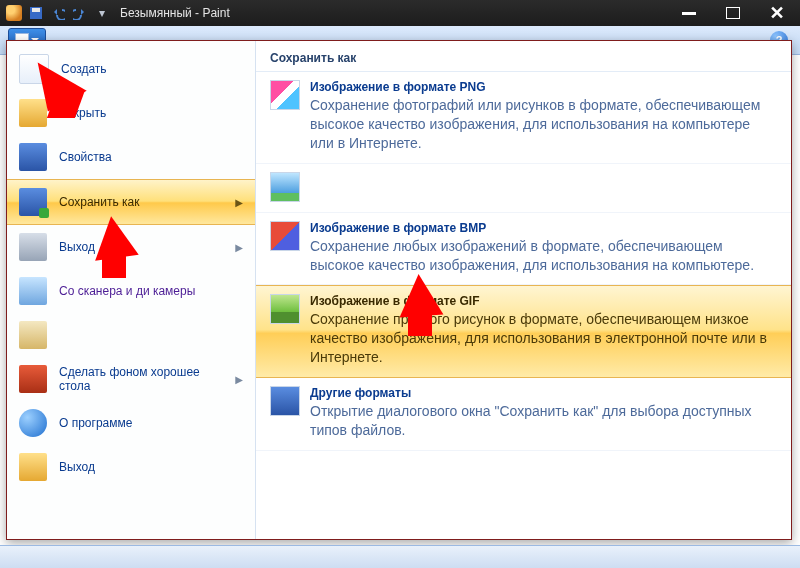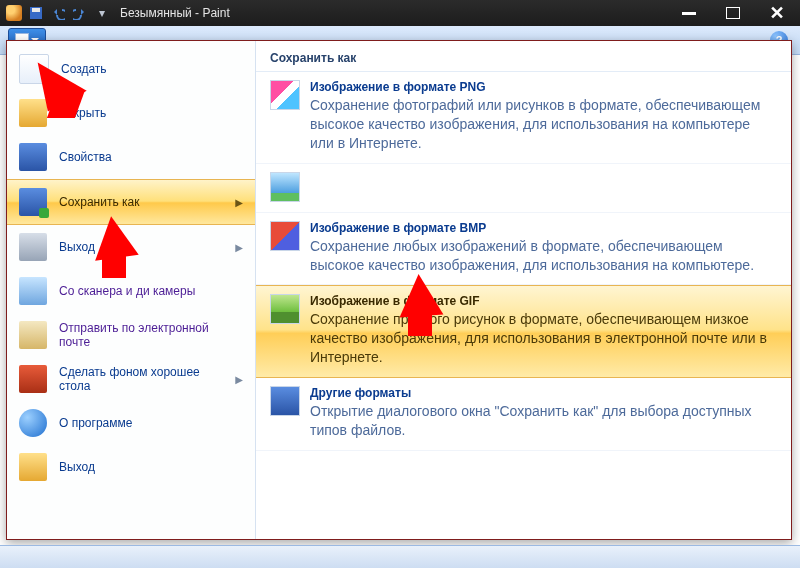--- a/index.html
+++ b/index.html
@@ -142,21 +142,20 @@
           <div class="l-icon ic-print"></div>
           <span>Выход</span>
           <span class="arrow-sub">▶</span>
         </div>
       <div class="l-item dis">
           <div class="l-icon ic-scan"></div>
           <span>Со сканера и ди камеры</span>
         </div>
       <div class="l-item dis">
           <div class="l-icon ic-mail"></div>
-          <span>Отправить по электронной почте</span>
         </div>
       <div class="l-item">
           <div class="l-icon ic-desk"></div>
           <span>Сделать фоном хорошее стола</span>
           <span class="arrow-sub">▶</span>
         </div>
       <div class="l-item">
           <div class="l-icon ic-about"></div>
           <span>О программе</span>
         </div>

